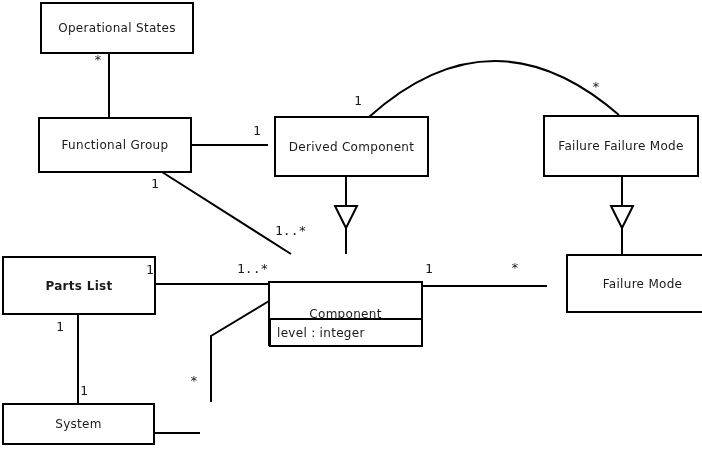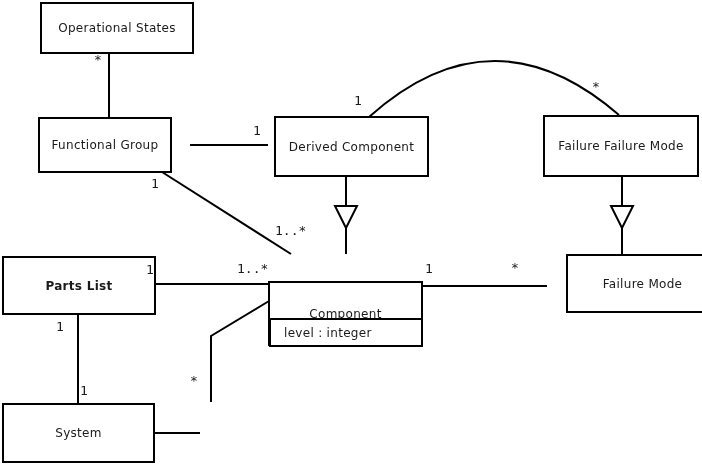--- a/index.html
+++ b/index.html
@@ -41,41 +41,41 @@
     display: flex;
     align-items: center;
     justify-content: center;
     font-size: 12px;
     letter-spacing: 0.3px;
     z-index: 2;
     white-space: nowrap;
   }
   .uml-box.attr-compartment {
     justify-content: flex-start;
-    padding-left: 13px;
+    padding-left: 6px;
   }
   .mult {
     position: absolute;
     z-index: 3;
     font-family: "DejaVu Sans Mono", monospace;
     font-size: 13px;
     line-height: 1;
     color: var(--text, #1a1a1a);
     white-space: nowrap;
   }
   
   .b-operational-states   { left: 40px;  top: 2px;   width: 154px; height: 52px; }
-  .b-functional-group     { left: 38px;  top: 117px; width: 134px; height: 56px; }
+  .b-functional-group     { left: 38px;  top: 117px; width: 154px; height: 56px; }
   .b-derived-component    { left: 274px; top: 116px; width: 155px; height: 61px; }
   .b-derived-failure-mode { left: 543px; top: 115px; width: 156px; height: 62px; }
   .b-parts-list           { left: 2px;   top: 256px; width: 154px; height: 59px; font-weight: bold; }
   .b-component-name       { left: 268px; top: 253px; width: 155px; height: 65px; margin-top: 28px; }
   .b-component-attr       { left: 269px; top: 318px; width: 154px; height: 29px; }
   .b-failure-mode         { left: 566px; top: 254px; width: 153px; height: 59px; }
-  .b-system               { left: 2px;   top: 403px; width: 153px; height: 60px; }
+  .b-system               { left: 2px;   top: 403px; width: 153px; height: 42px; }
   .b-environment          { left: 199px; top: 401px; width: 155px; height: 58px; }
   
   .m-op-star      { left: 94px;  top: 53px;  }
   .m-fgdc-1       { left: 253px; top: 124px; }
   .m-arc-1        { left: 354px; top: 94px;  }
   .m-arc-star     { left: 592px; top: 80px;  }
   .m-fgcomp-1     { left: 151px; top: 177px; }
   .m-fgcomp-1star { left: 275px; top: 224px; }
   .m-plcomp-1     { left: 146px; top: 263px; }
   .m-plcomp-1star { left: 237px; top: 262px; }

